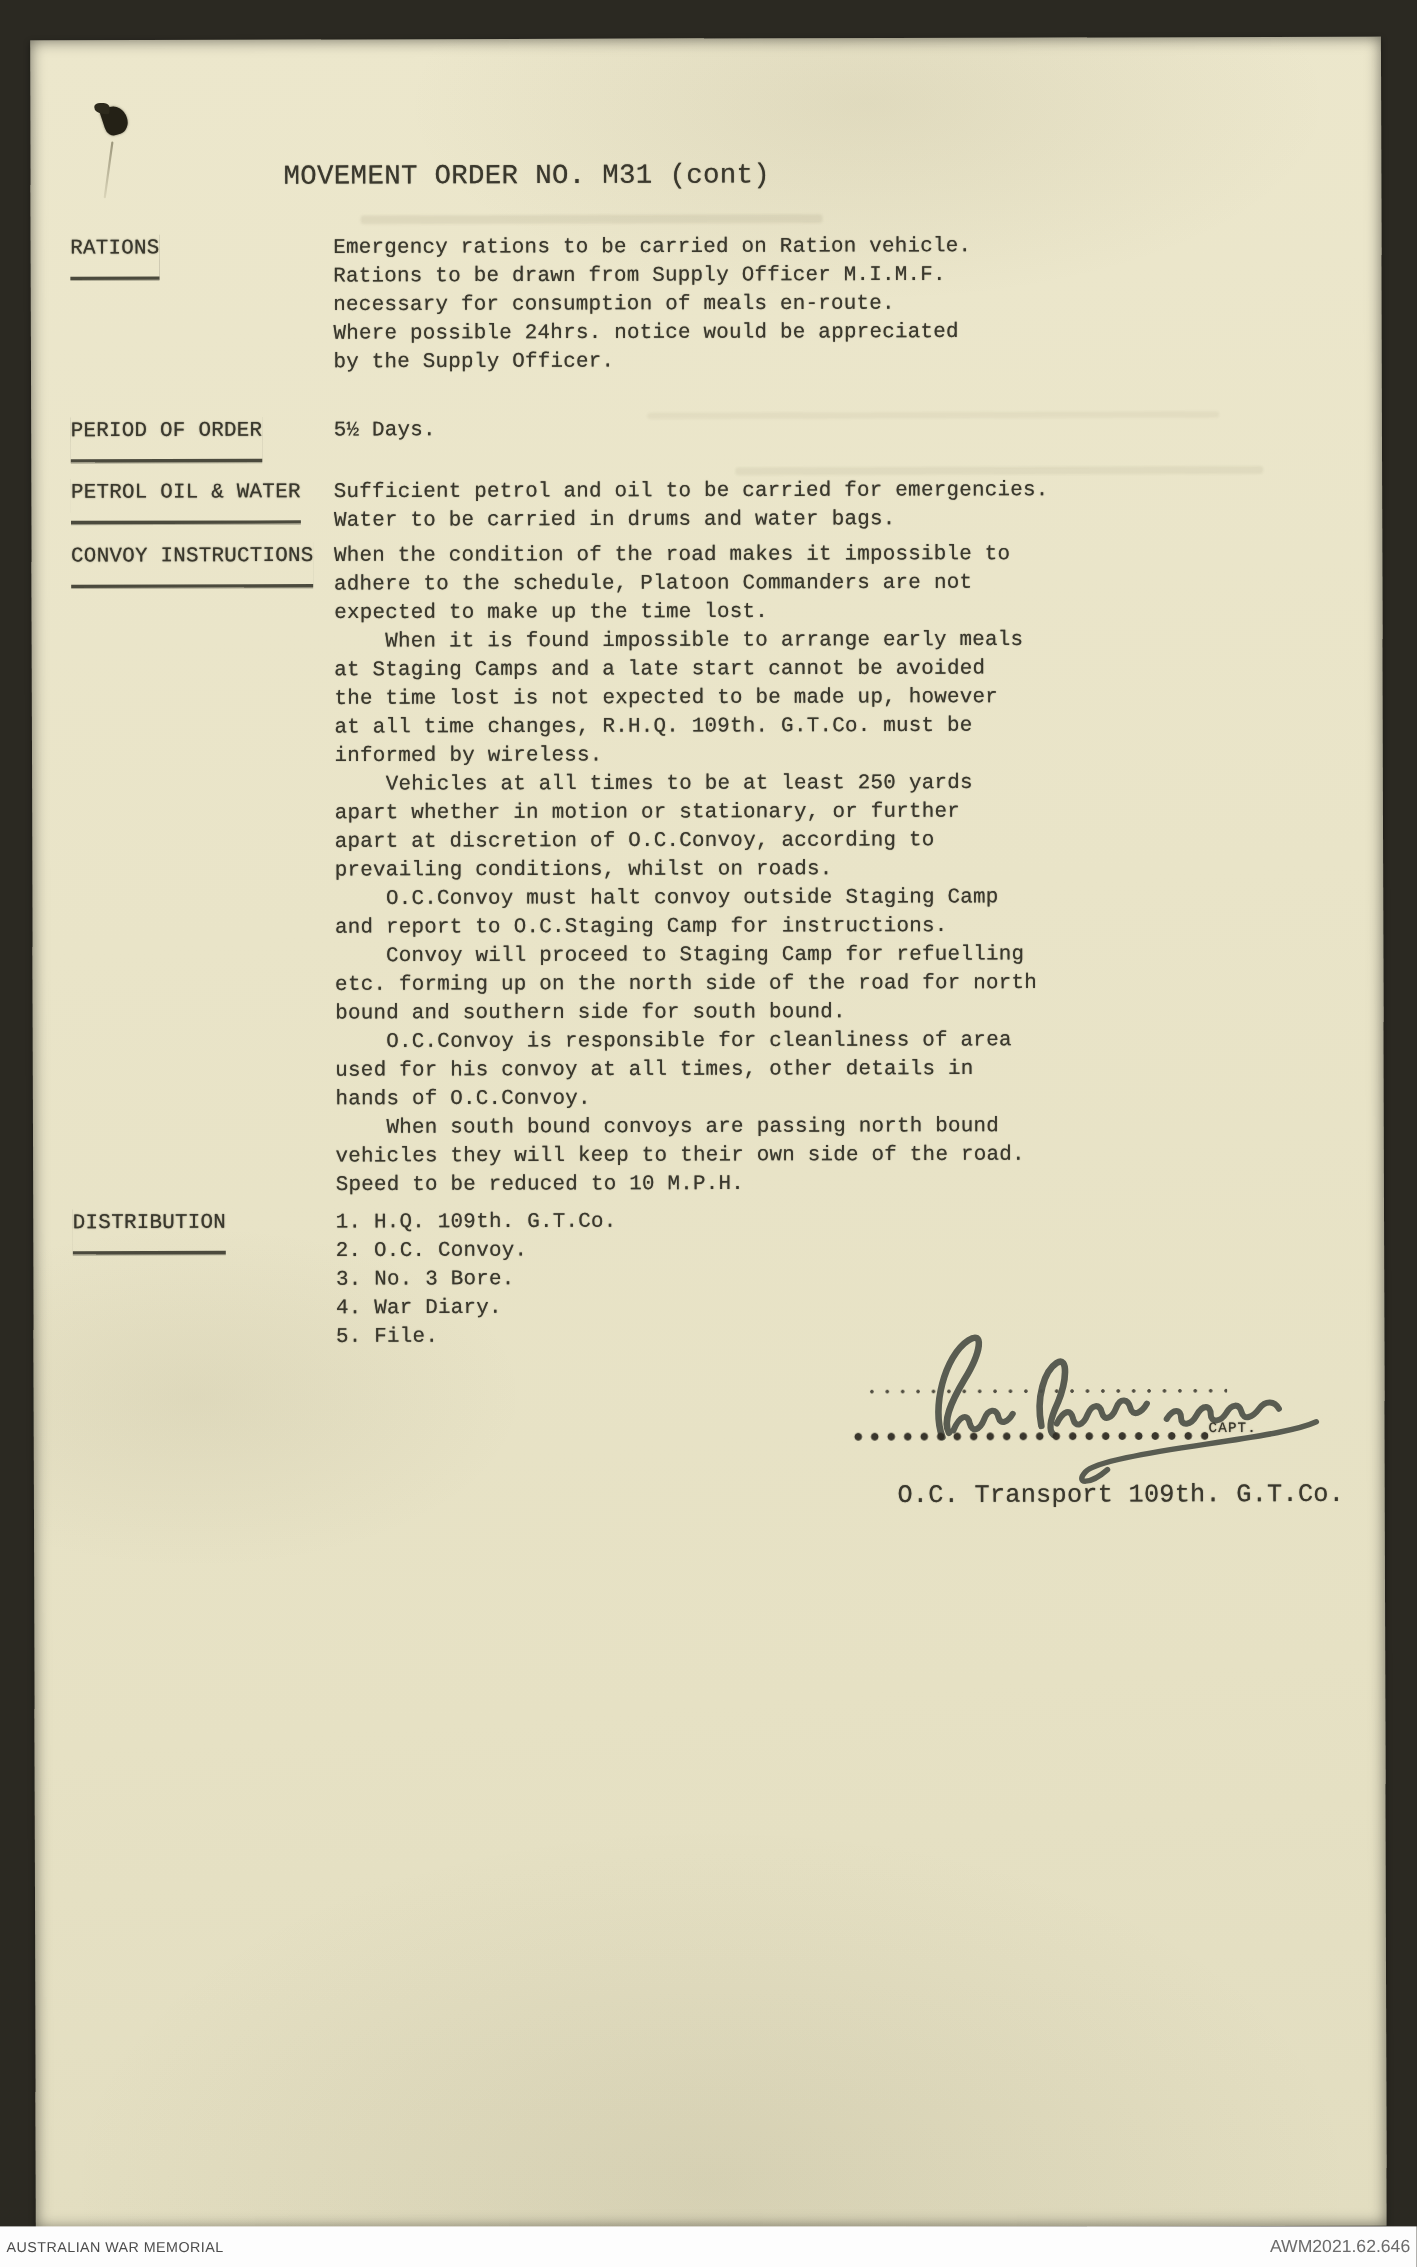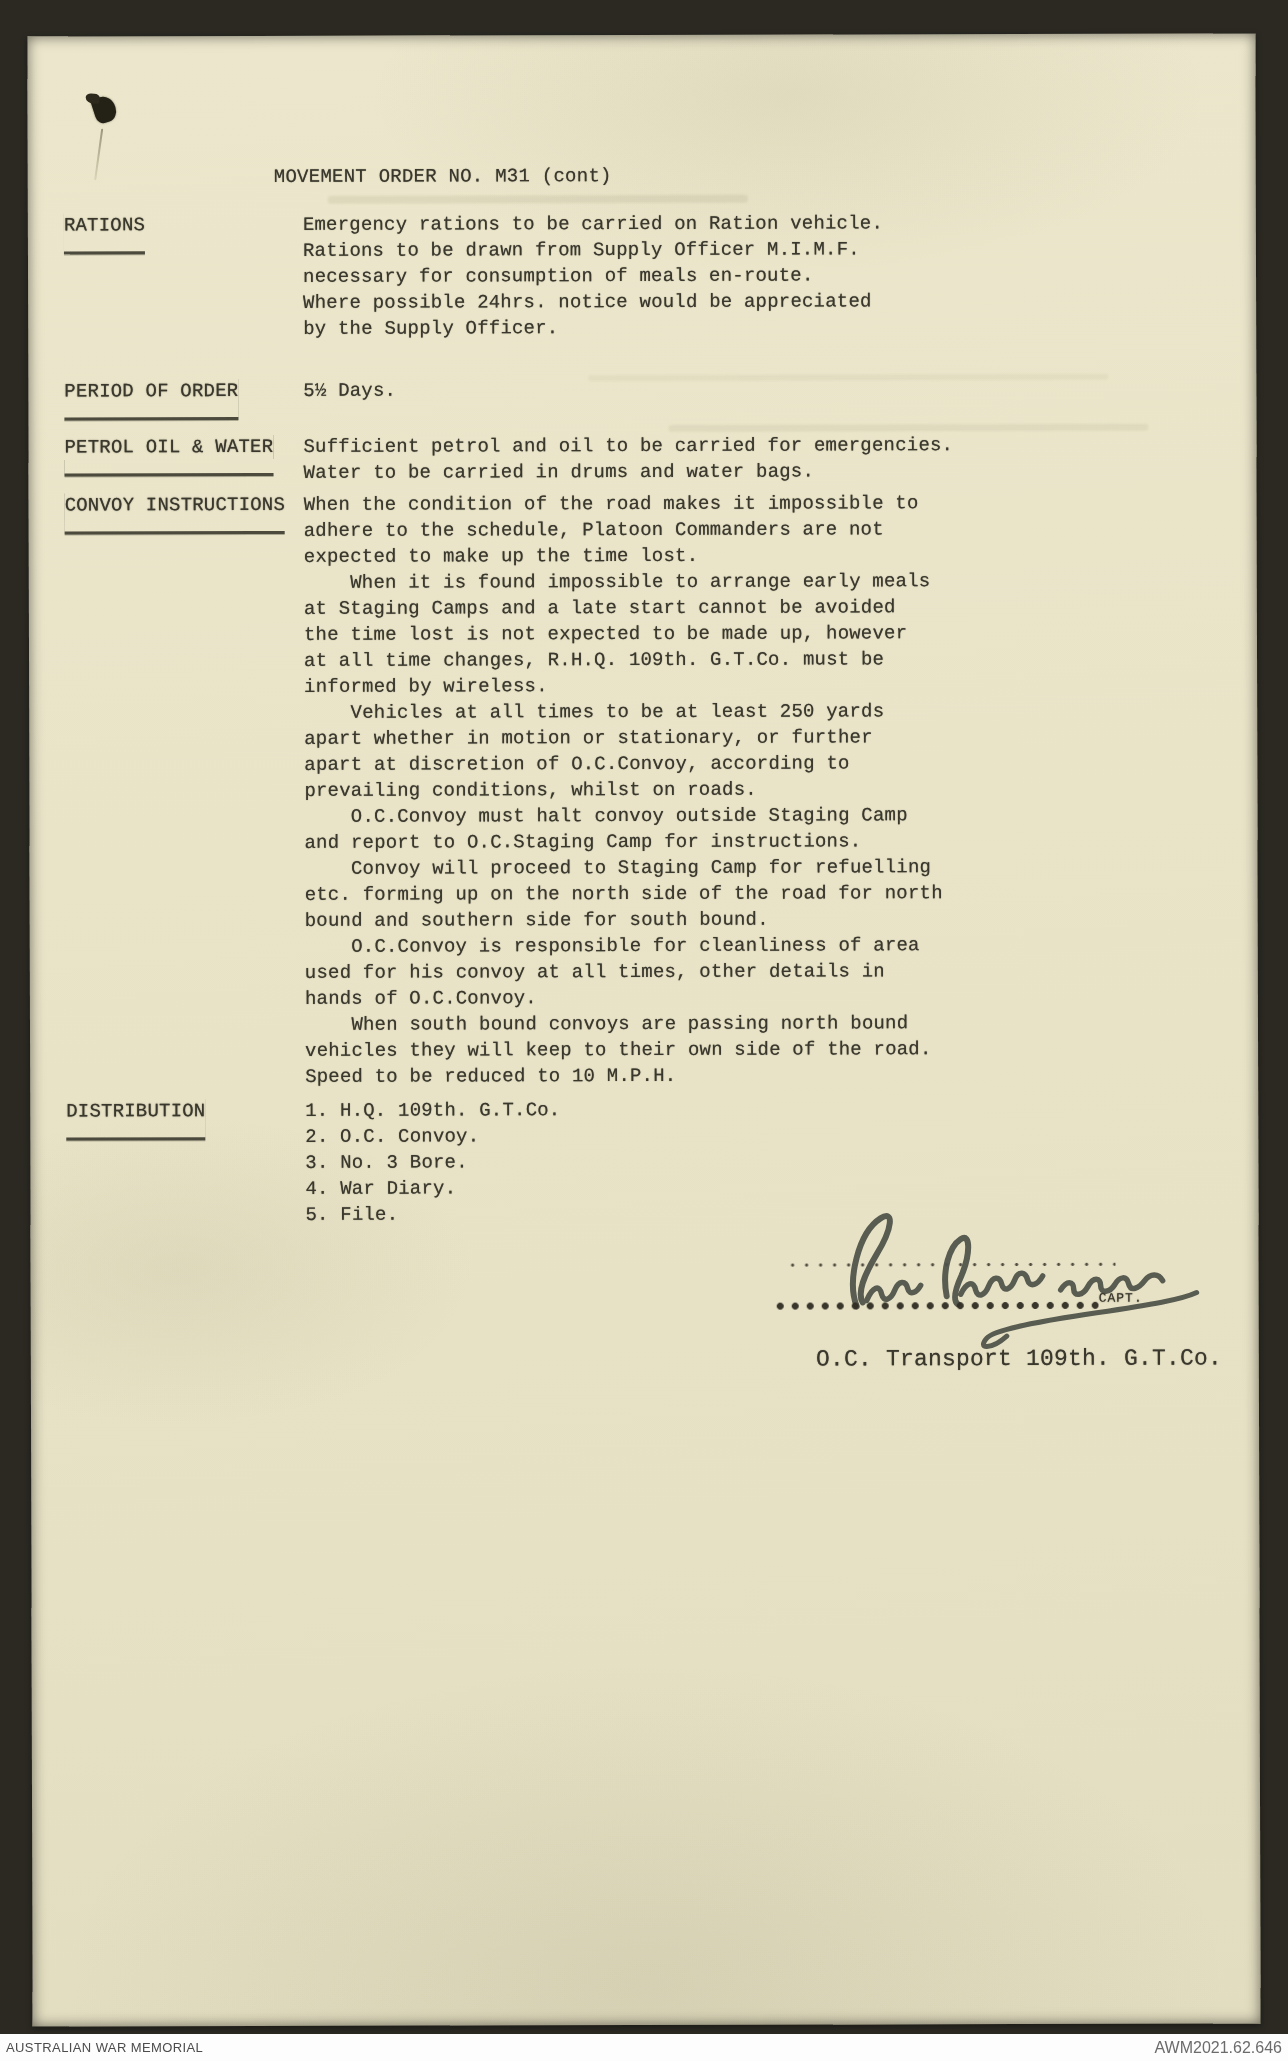--- a/index.html
+++ b/index.html
@@ -22,22 +22,22 @@
     color:#3a382d;
   }
   .ink{
     color:#3a382d;
     text-shadow:0 0 1px rgba(58,56,45,0.75);
     font-size:19px;
     letter-spacing:0.2px;
     line-height:26px;
   }
   .title{
-    position:absolute;left:230px;top:112px;margin:16px;
-    font-size:19px;font-weight:normal;letter-spacing:0.25px;
+    position:absolute;left:230px;top:112px;margin:0;
+    font-size:25px;font-weight:normal;letter-spacing:0.25px;
   }
   .section{position:absolute;left:36px;right:20px;display:flex;align-items:flex-start;}
   .label-col{width:239px;flex:0 0 239px;}
   .label-text{
     display:inline-block;
     border-bottom:3px solid rgba(58,56,45,0.9);
     box-shadow:0 1px 0 rgba(58,56,45,0.35);
     padding-bottom:13px;
     text-shadow:0 0 1.2px rgba(58,56,45,0.9);
   }
@@ -73,21 +73,21 @@
     flex:1 1 auto;height:9px;
     background-image:radial-gradient(circle, rgba(48,45,36,0.95) 3.1px, transparent 3.8px);
     background-size:15px 9px;background-repeat:repeat-x;background-position:0 50%;
     margin-bottom:2px;
   }
   .capt{font-size:13px;letter-spacing:1px;text-shadow:0 0 1.2px rgba(58,56,45,0.9);}
   .signature-svg{position:absolute;left:788px;top:1176px;width:380px;height:135px;overflow:visible;}
   .sig-title{position:absolute;left:785px;top:1312px;font-size:23px;letter-spacing:0.2px;}
   
   .footer{
-    position:absolute;left:0;right:0;bottom:0;height:27px;background:#fdfdfd;
+    position:absolute;left:0;right:0;bottom:0;height:37px;background:#fdfdfd;
     display:flex;justify-content:space-between;align-items:center;
     font-family:"Liberation Sans", sans-serif;
     padding:0 6px;box-sizing:border-box;
   }
   .footer .left{font-size:13px;color:#4c4c4c;letter-spacing:0.4px;}
   .footer .right{font-size:16px;color:#6b6b6b;}
 </style>
 </head>
 <body>
 

